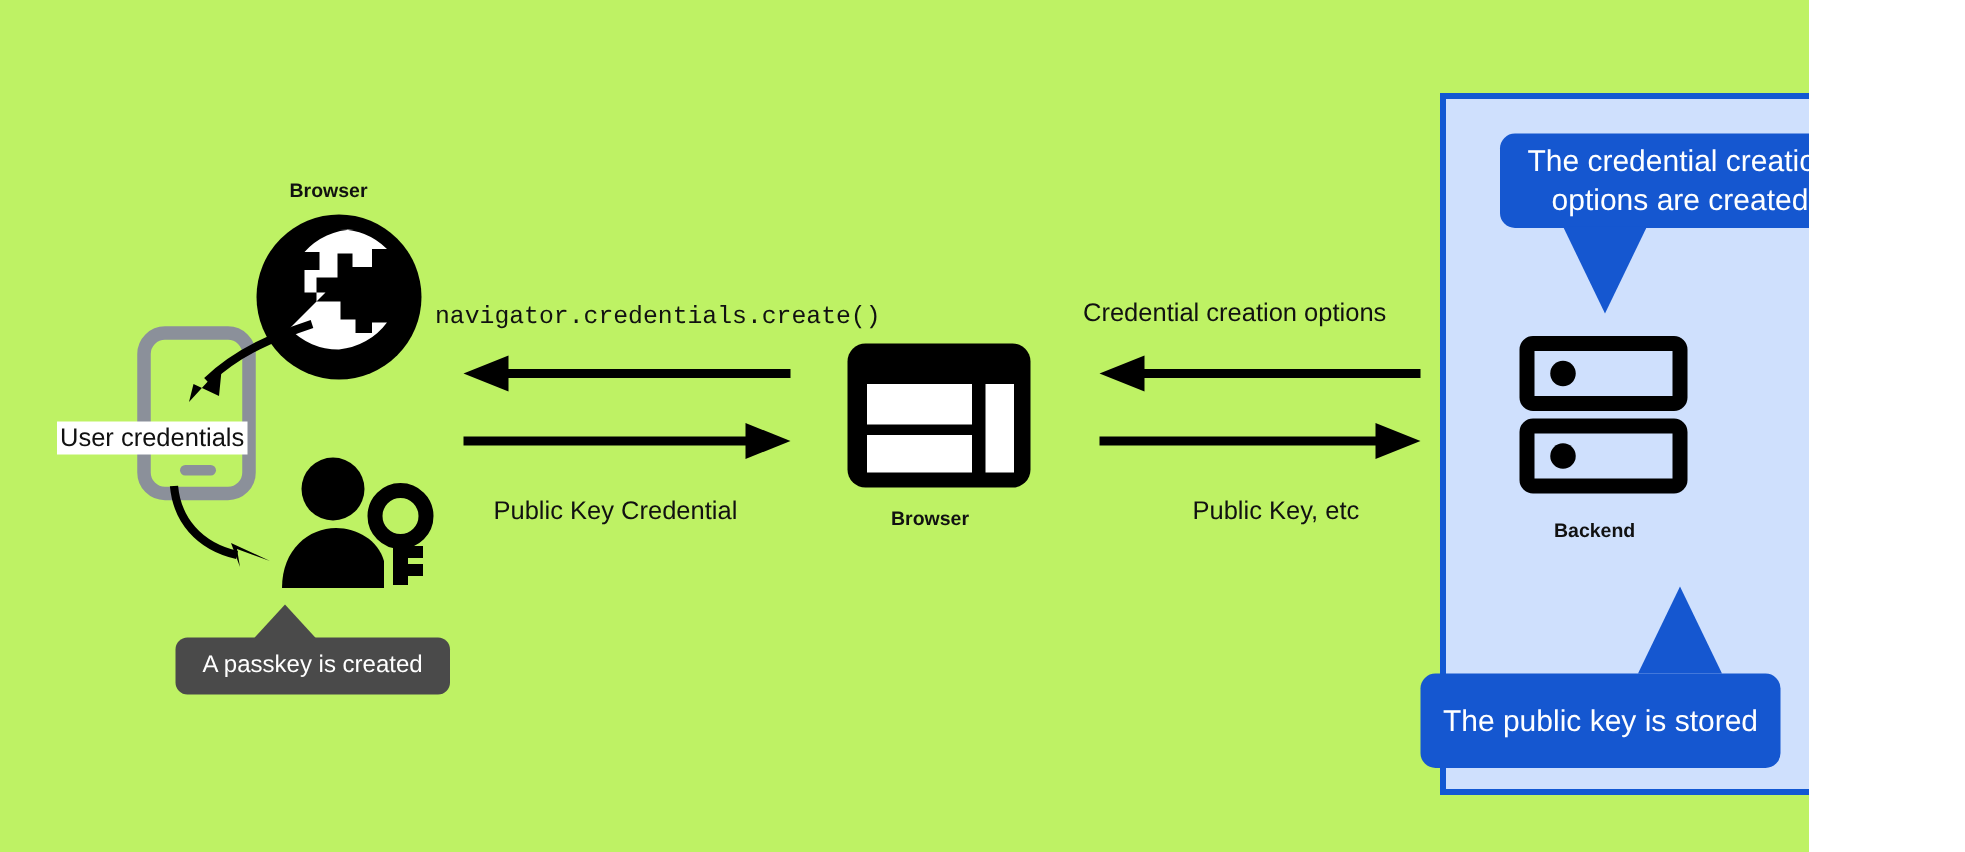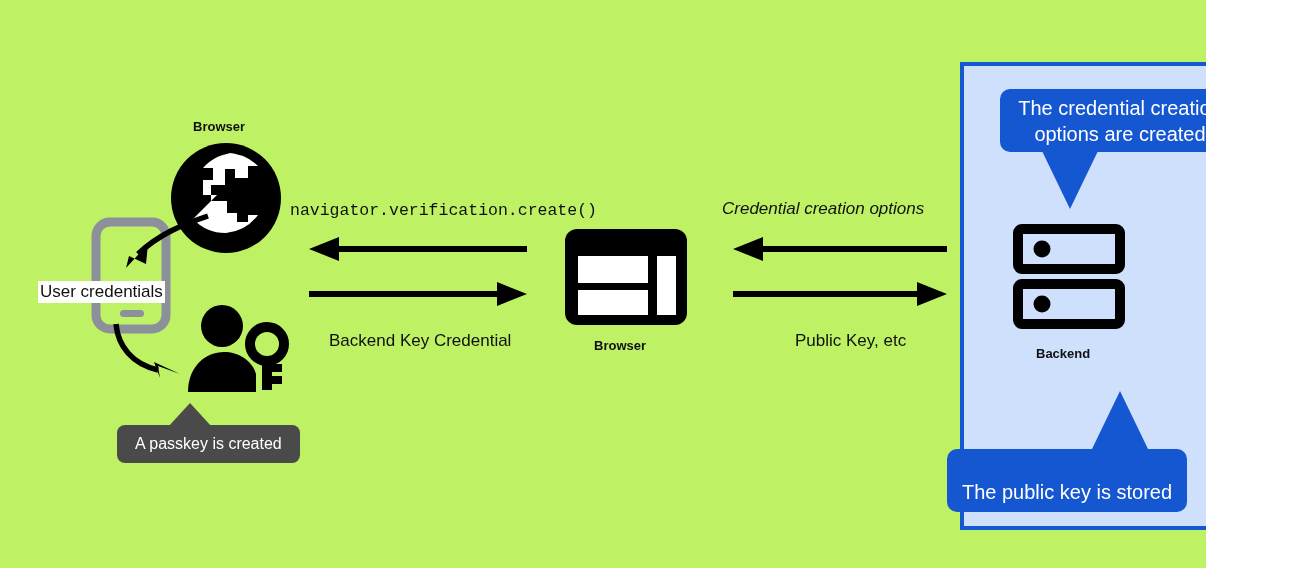--- a/index.html
+++ b/index.html
@@ -110,25 +110,25 @@
     <svg width="108" height="108" viewBox="0 0 108 108">
       <rect x="3" y="5" width="102" height="40" rx="4" fill="none" stroke="#000" stroke-width="10"></rect>
       <circle cx="27" cy="25" r="8.5" fill="#000"></circle>
       <rect x="3" y="60" width="102" height="40" rx="4" fill="none" stroke="#000" stroke-width="10"></rect>
       <circle cx="27" cy="80" r="8.5" fill="#000"></circle>
     </svg>
   </div>
   <div class="abs lbl lbl-bold" style="left:1036px; top:347px;">Backend</div>
 
   <div class="abs callout-tail tail-up" style="left:1092px; top:391px;"></div>
-  <div class="abs callout" style="left:947px; top:449px; width:240px; height:63px;align-items:flex-end;">
+  <div class="abs callout" style="left:947px; top:449px; width:240px; height:63px;">
     <span>The public key is stored</span>
   </div>
 
-  <div class="abs lbl" style="left:722px; top:199px;font-style:italic;">Credential creation options</div>
+  <div class="abs lbl" style="left:722px; top:199px;">Credential creation options</div>
 
   <div class="abs" style="left:733px; top:237px;">
     <svg width="214" height="24" viewBox="0 0 214 24">
       <line x1="22" y1="12" x2="214" y2="12" stroke="#000" stroke-width="6"></line>
       <polygon points="0,12 30,0 30,24" fill="#000"></polygon>
     </svg>
   </div>
 
   <div class="abs" style="left:733px; top:282px;">
     <svg width="214" height="24" viewBox="0 0 214 24">
@@ -142,37 +142,37 @@
   <div class="abs" style="left:565px; top:229px;">
     <svg width="122" height="96" viewBox="0 0 122 96">
       <rect x="0" y="0" width="122" height="96" rx="12" fill="#000"></rect>
       <rect x="13" y="27" width="70" height="27" fill="#fff"></rect>
       <rect x="13" y="61" width="70" height="25" fill="#fff"></rect>
       <rect x="92" y="27" width="19" height="59" fill="#fff"></rect>
     </svg>
   </div>
   <div class="abs lbl lbl-bold" style="left:594px; top:339px;">Browser</div>
 
-  <div class="abs lbl-mono" style="left:290px; top:201px;">navigator.verification.create()</div>
+  <div class="abs lbl-mono" style="left:290px; top:201px;">navigator.credentials.create()</div>
 
   <div class="abs" style="left:309px; top:237px;">
     <svg width="218" height="24" viewBox="0 0 218 24">
       <line x1="22" y1="12" x2="218" y2="12" stroke="#000" stroke-width="6"></line>
       <polygon points="0,12 30,0 30,24" fill="#000"></polygon>
     </svg>
   </div>
 
   <div class="abs" style="left:309px; top:282px;">
     <svg width="218" height="24" viewBox="0 0 218 24">
       <line x1="0" y1="12" x2="196" y2="12" stroke="#000" stroke-width="6"></line>
       <polygon points="218,12 188,0 188,24" fill="#000"></polygon>
     </svg>
   </div>
 
-  <div class="abs lbl" style="left:329px; top:331px;">Backend Key Credential</div>
+  <div class="abs lbl" style="left:329px; top:331px;">Public Key Credential</div>
 
   <div class="abs lbl lbl-bold" style="left:193px; top:120px;">Browser</div>
 
   <div class="abs" style="left:171px; top:143px;">
     <svg width="110" height="110" viewBox="0 0 110 110">
       <circle cx="55" cy="55" r="55" fill="#000"></circle>
       <path d="M55 10
                a45 45 0 0 1 32 13
                l-10 0 l0 12 l-13 0 l0 -9
                l-10 0 l0 16 l-14 0 l0 16

